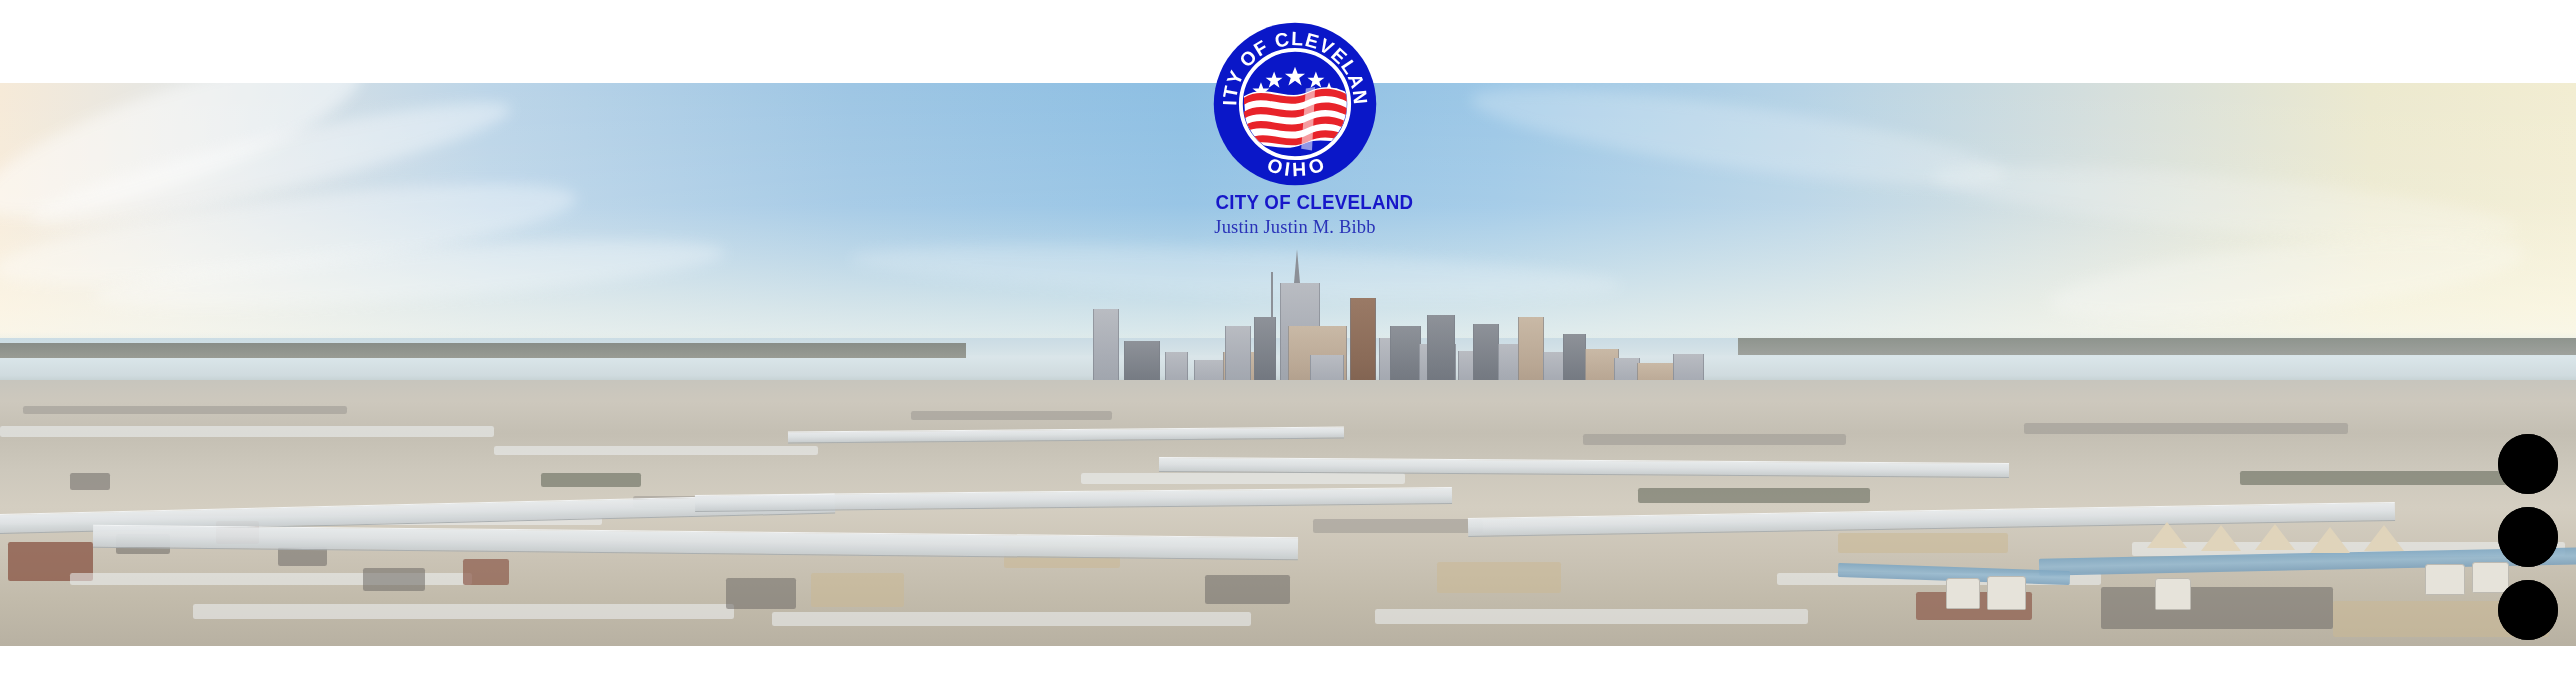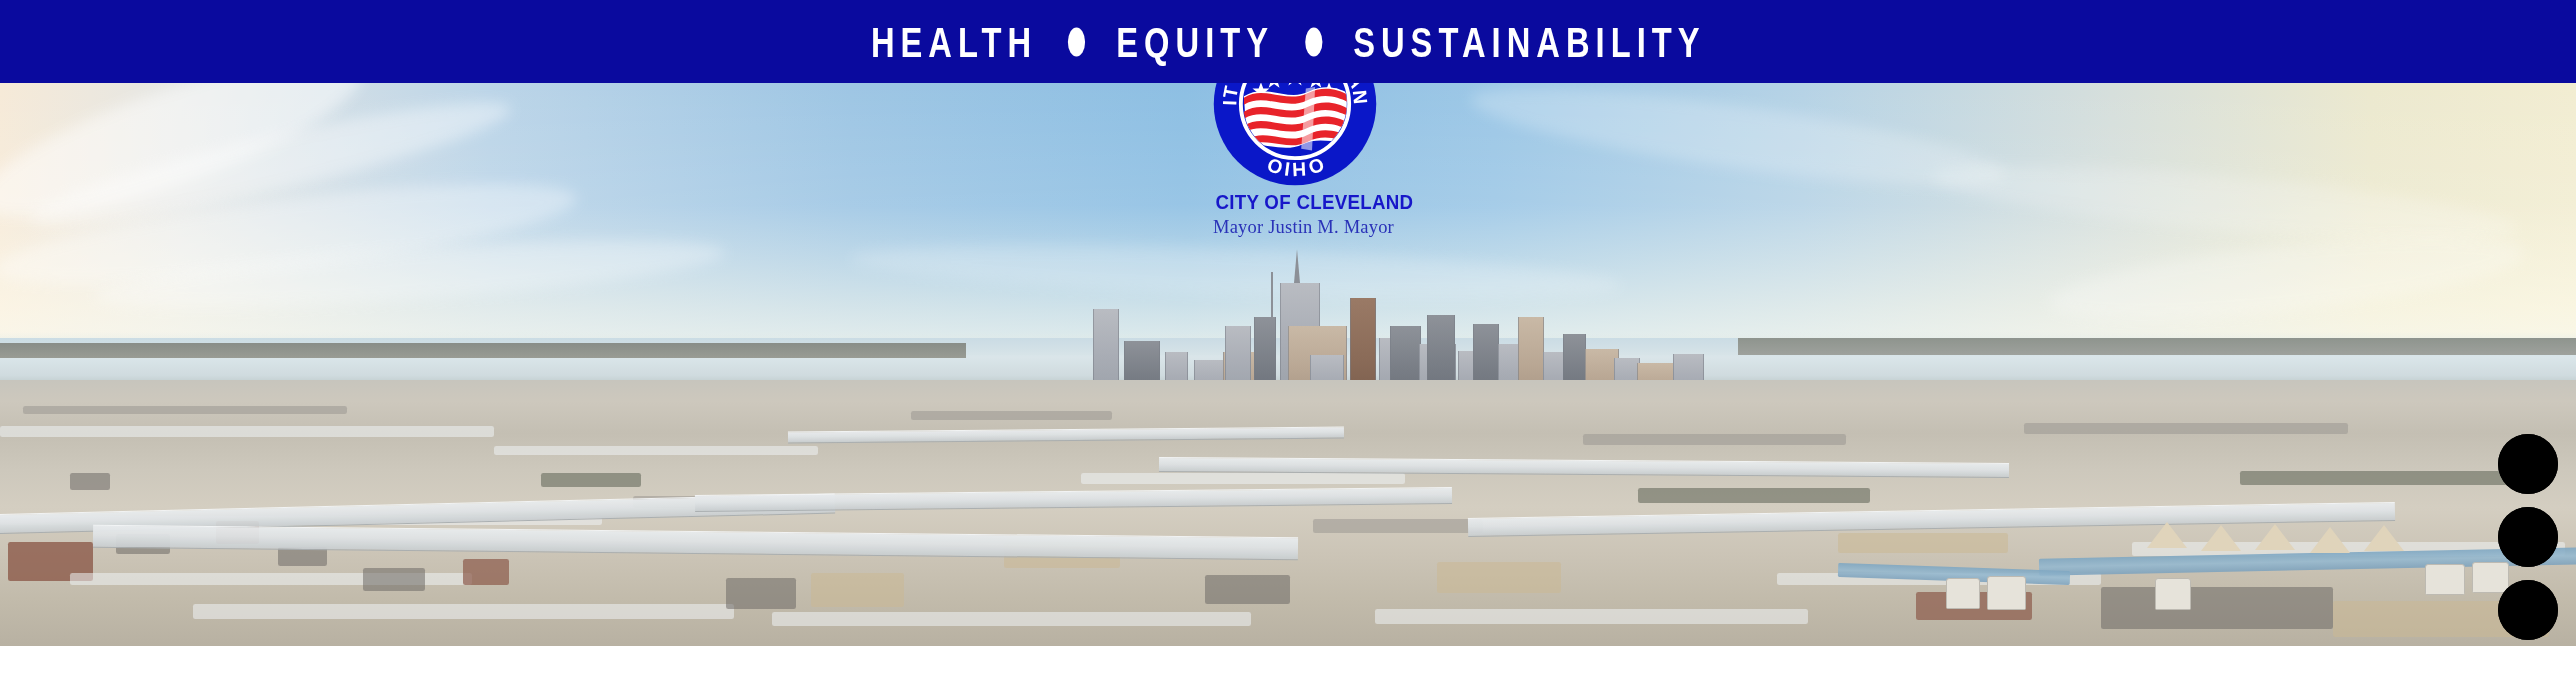--- a/index.html
+++ b/index.html
@@ -292,29 +292,20 @@
     display:block;
     cursor:pointer;
   }
   .social-icon svg { display:block; width:60px; height:60px; }
 </style>
 </head>
 <body>
 
 <div id="banner">
 
-  <div id="tagline-band">
-    <div id="tagline-inner">
-      <span class="tag-word">HEALTH</span>
-      <span class="tag-dot"></span>
-      <span class="tag-word">EQUITY</span>
-      <span class="tag-dot"></span>
-      <span class="tag-word">SUSTAINABILITY</span>
-    </div>
-  </div>
 
   <div id="photo">
 
     <div class="sky"></div>
     <div class="cloud c1"></div>
     <div class="cloud c2"></div>
     <div class="cloud c3"></div>
     <div class="cloud c4"></div>
     <div class="cloud c5"></div>
     <div class="cloud c6"></div>
@@ -461,21 +452,21 @@
                      L 180 161 C 170 155, 148 142, 122 155 C 96 168, 66 146, 44 161 Z" fill="#E8232A"></path>
 
             <path d="M120 86 L 132 84 L 128 166 L 114 164 Z" fill="#ffffff" opacity="0.55"></path>
           </g>
         </g>
       </svg>
     </div>
 
     <div id="seal-text">
       <span id="org-name">CITY OF CLEVELAND</span>
-      <span id="mayor-name">Mayor Justin M. Mayor</span>
+      <span id="mayor-name">Justin Justin M. Bibb</span>
     </div>
   </div>
 
 
   <div id="social-rail">
 
     <a class="social-icon" href="#" aria-label="YouTube">
       <svg viewBox="0 0 78 78" xmlns="http://www.w3.org/2000/svg">
         <defs>
           <mask id="ytMask">

